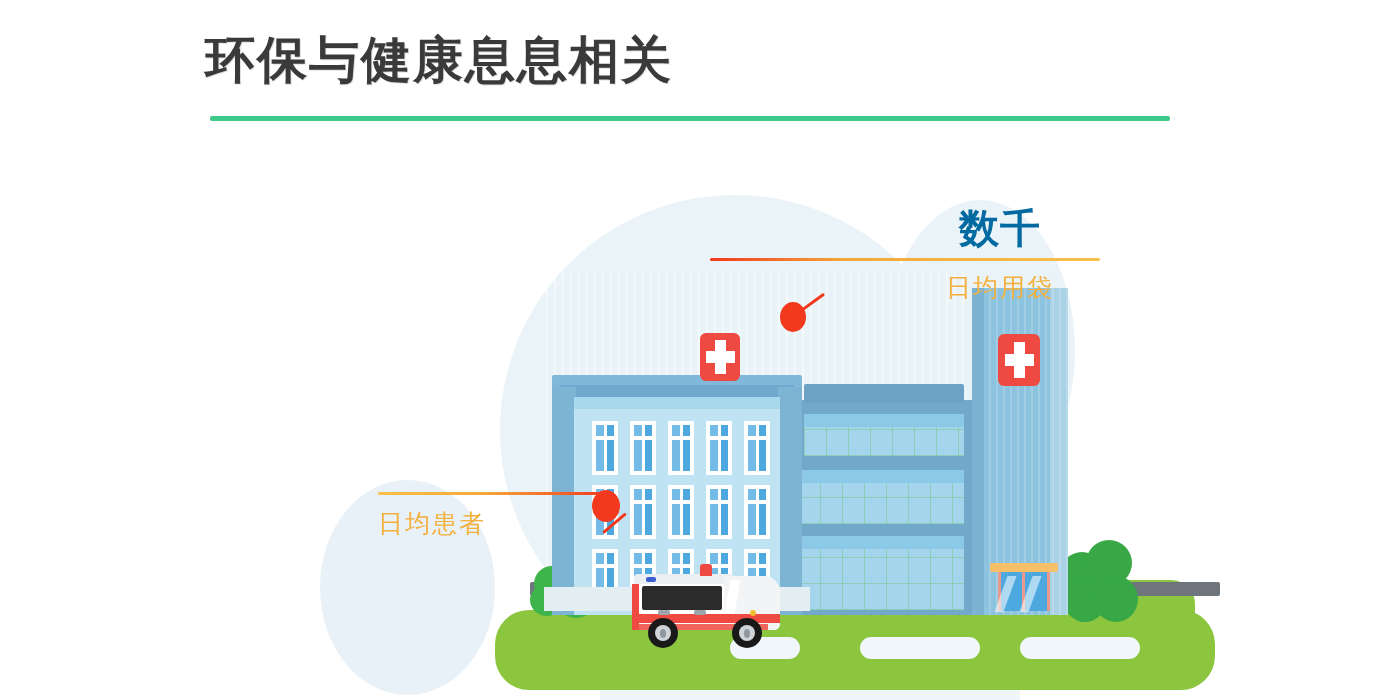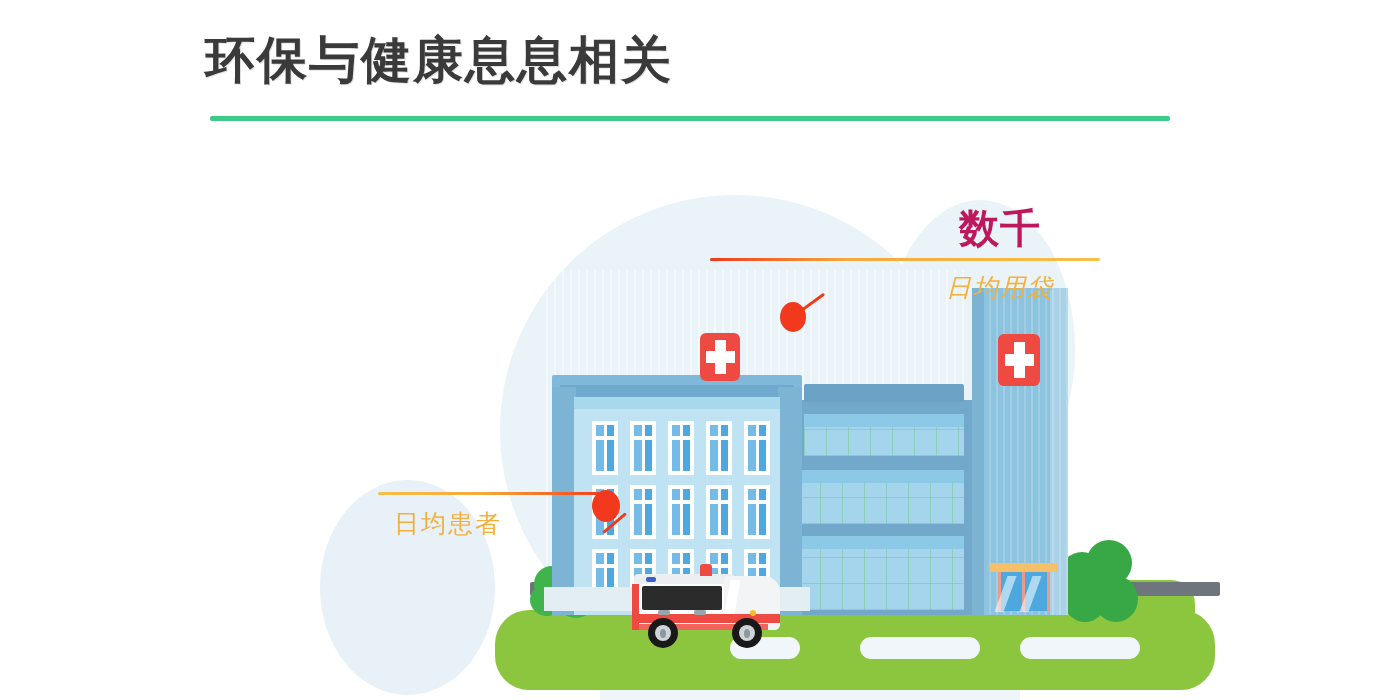--- a/index.html
+++ b/index.html
@@ -132,21 +132,21 @@
   .amb .light{position:absolute;left:72px;top:2px;width:12px;height:12px;background:#ef4a42;border-radius:3px 3px 0 0;}
   .amb .blue{position:absolute;left:18px;top:15px;width:10px;height:5px;background:#3a5fd0;border-radius:2px;}
   .amb .handle{position:absolute;width:12px;height:5px;background:#9aa5ab;border-radius:2px;top:48px;}
   .amb .wheel{position:absolute;top:56px;width:30px;height:30px;background:#191919;border-radius:50%;}
   .amb .wheel i{position:absolute;left:7px;top:7px;width:16px;height:16px;background:#cfd4d8;border-radius:50%;}
   .amb .wheel i b{position:absolute;left:5px;top:4px;width:6px;height:9px;background:#8e979d;border-radius:50%;display:block;}
   .amb .amber{position:absolute;left:122px;top:48px;width:6px;height:6px;background:#f3c02d;border-radius:50%;}
 
   
   .callout{position:absolute;}
-  .callout .big{font-weight:bold;color:#be185d;letter-spacing:1px;line-height:1;}
+  .callout .big{font-weight:bold;color:#0369a1;letter-spacing:1px;line-height:1;}
   .callout .sub{color:#f4b03c;letter-spacing:2px;line-height:1;}
   .callout .rule{height:3px;border-radius:2px;}
   .dot{position:absolute;background:#f2381d;border-radius:50%;}
   .leader{position:absolute;height:3px;border-radius:2px;}
 </style>
 </head>
 <body>
 
 <div id="slide">
 
@@ -394,26 +394,26 @@
       <div class="wheel" style="left:104px;">
           <i>
             <b></b>
           </i>
         </div>
     </div>
 
     <div class="callout" style="left:600px;top:58px;width:200px;">
       <div class="big" style="font-size:40px;text-align:center;">数千</div>
       <div class="rule" style="margin:10px 0 0 -190px;width:390px;background:linear-gradient(90deg,#f2381d 0%,#f4a93a 35%,#f6c04a 100%);"></div>
-      <div class="sub" style="font-size:25px;margin-top:14px;text-align:center;font-style:italic;">日均用袋</div>
+      <div class="sub" style="font-size:25px;margin-top:14px;text-align:center;">日均用袋</div>
     </div>
     <div class="dot" style="left:480px;top:152px;width:26px;height:30px;"></div>
     <div class="leader" style="left:500px;top:160px;width:30px;background:#f2381d;transform:rotate(-36deg);transform-origin:left center;"></div>
 
     <div class="callout" style="left:78px;top:330px;width:170px;">
       <div class="rule" style="margin:12px 0 0 0;width:232px;background:linear-gradient(90deg,#f6c04a 0%,#f4a93a 45%,#f2381d 100%);"></div>
-      <div class="sub" style="font-size:25px;margin-top:16px;text-align:center;width:140px;">日均患者</div>
+      <div class="sub" style="font-size:25px;margin-top:16px;width:140px;">日均患者</div>
     </div>
     <div class="dot" style="left:292px;top:340px;width:28px;height:32px;"></div>
     <div class="leader" style="left:296px;top:362px;width:30px;background:#f2381d;transform:rotate(-40deg);transform-origin:right center;"></div>
 
   </div>
 </div>
 
 </body></html>

